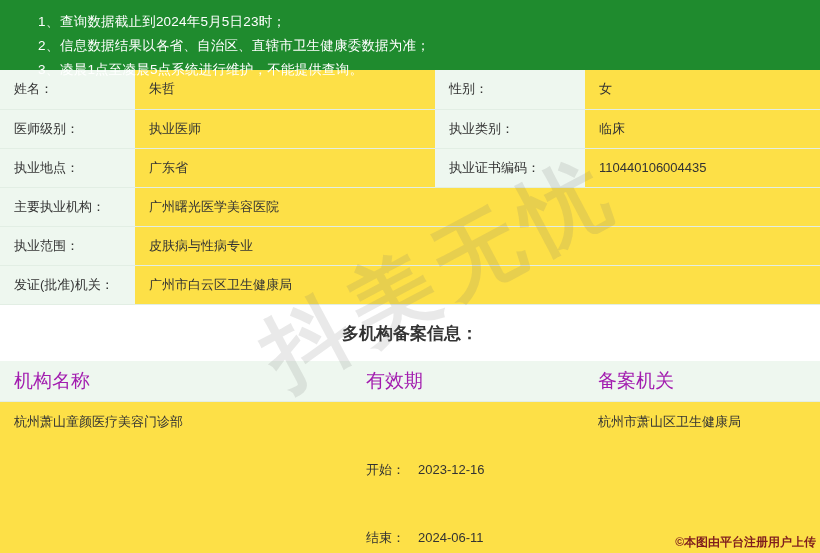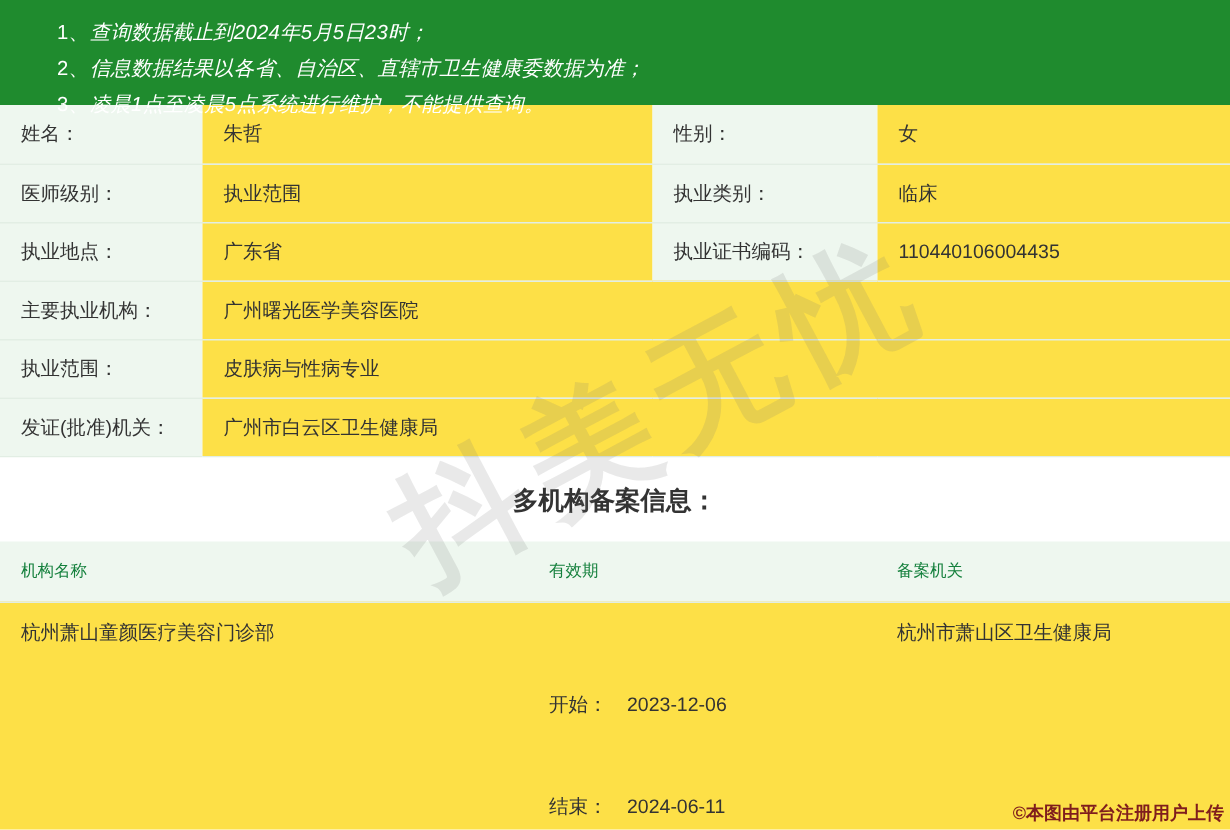--- a/index.html
+++ b/index.html
@@ -32,21 +32,20 @@
     font-size: 13.5px;
     line-height: 20px;
     letter-spacing: 0.2px;
   }
   .notice-num {
     width: 22px;
     flex: 0 0 22px;
   }
   .notice-text {
     white-space: nowrap;
-    font-style: italic;
   }
 
   
   .info-table {
     width: 820px;
     border-collapse: collapse;
     table-layout: fixed;
   }
   .info-table tr {
     height: 39px;
@@ -83,24 +82,24 @@
   }
 
   
   .org-table {
     width: 820px;
     border-collapse: collapse;
     table-layout: fixed;
   }
   .org-table th {
     background: #eef7ef;
-    color: #15803d;
+    color: #a21caf;
     font-weight: normal;
     text-align: left;
-    font-size: 11px;
+    font-size: 19px;
     height: 40px;
     padding: 0 0 0 14px;
     border-bottom: 1px solid #e2eee4;
   }
   .org-table td {
     background: #fde047;
     font-size: 13px;
     padding: 10px 0 10px 14px;
     vertical-align: top;
     line-height: 20px;
@@ -171,21 +170,21 @@
   </colgroup>
   <tbody>
     <tr>
       <td class="lbl">姓名：</td>
       <td class="val">朱哲</td>
       <td class="lbl">性别：</td>
       <td class="val">女</td>
     </tr>
     <tr>
       <td class="lbl">医师级别：</td>
-      <td class="val">执业范围</td>
+      <td class="val">执业医师</td>
       <td class="lbl">执业类别：</td>
       <td class="val">临床</td>
     </tr>
     <tr>
       <td class="lbl">执业地点：</td>
       <td class="val">广东省</td>
       <td class="lbl">执业证书编码：</td>
       <td class="val">110440106004435</td>
     </tr>
     <tr>
@@ -216,21 +215,21 @@
       <th>机构名称</th>
       <th>有效期</th>
       <th>备案机关</th>
     </tr>
   </thead>
   <tbody>
     <tr>
       <td>杭州萧山童颜医疗美容门诊部</td>
       <td>
         <div class="date-line">
-          <span class="dl">开始：</span><span>2023-12-06</span>
+          <span class="dl">开始：</span><span>2023-12-16</span>
         </div>
         <div class="date-line">
           <span class="dl">结束：</span><span>2024-06-11</span>
         </div>
       </td>
       <td>杭州市萧山区卫生健康局</td>
     </tr>
   </tbody>
 </table>
 

